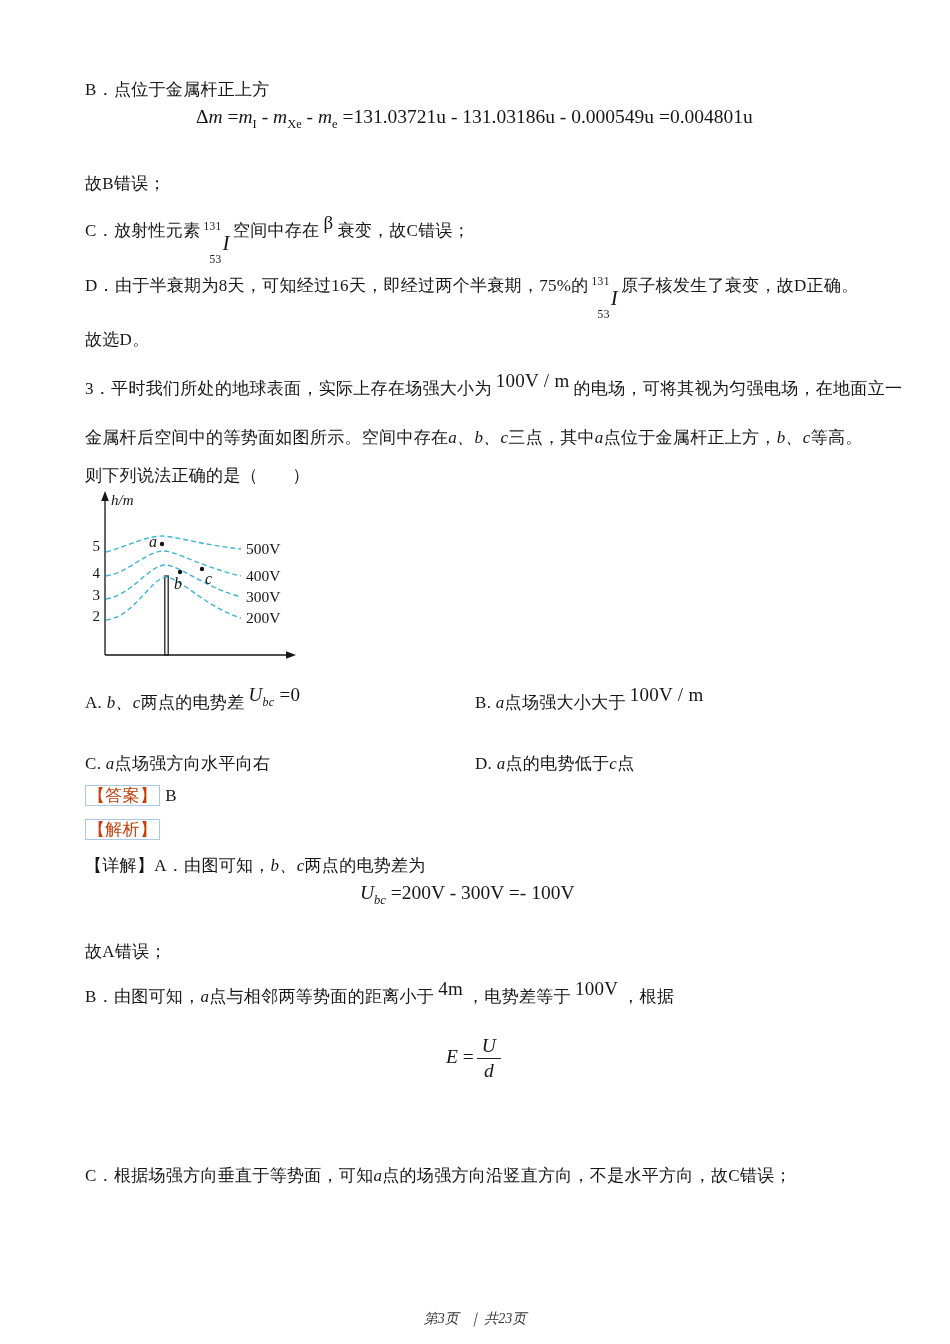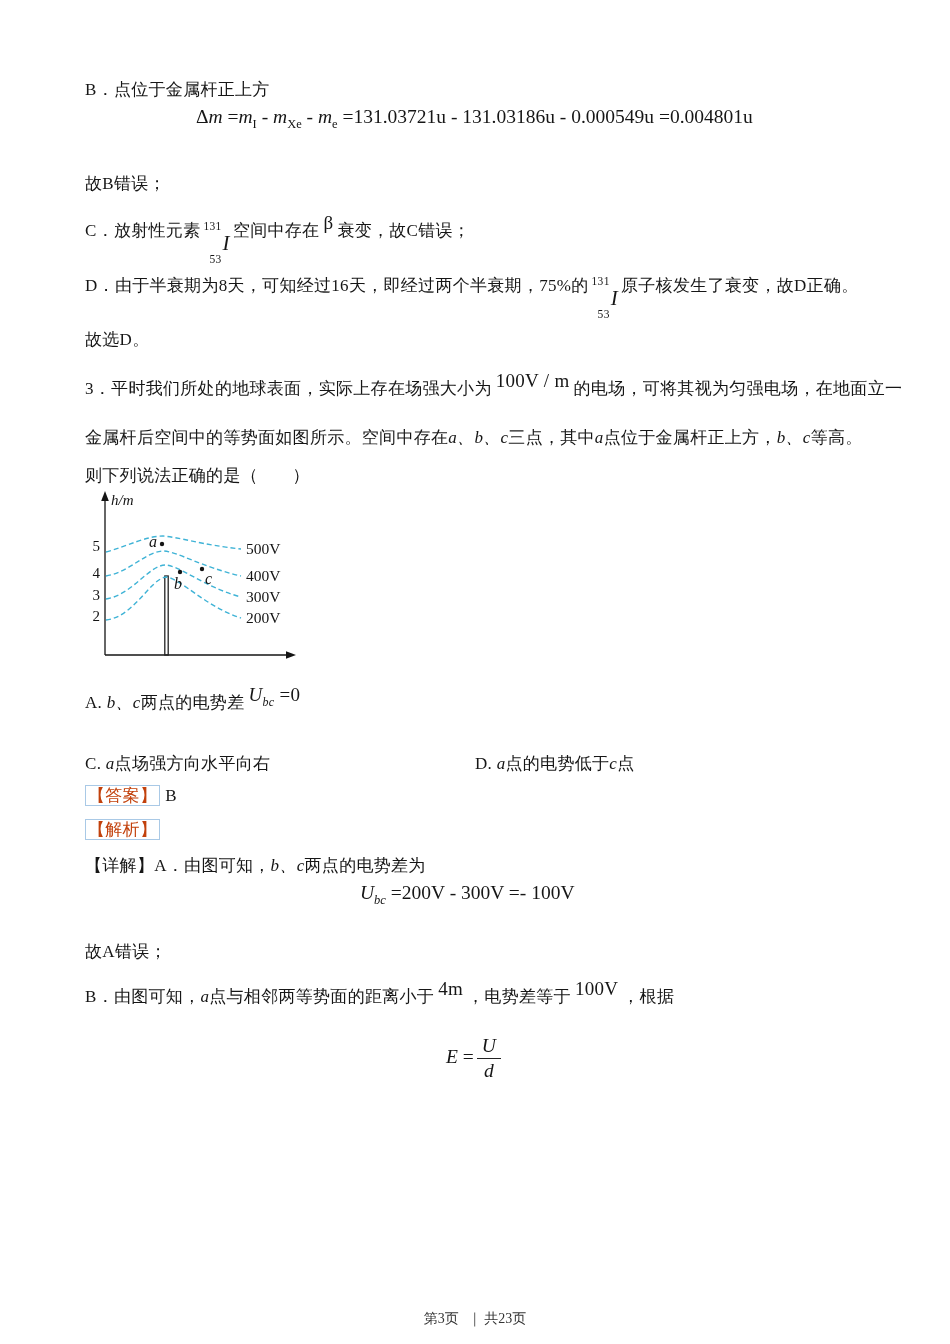--- a/index.html
+++ b/index.html
@@ -23,21 +23,21 @@
   
   .formula { position:absolute; white-space:nowrap; font-size:19.5px; }
   .formula sub { font-size:12.5px; }
   .frac { display:inline-block; vertical-align:middle; text-align:center; margin:0 3px; line-height:1.25; }
   .frac .num { display:block; padding:0 5px; }
   .frac .den { display:block; padding:0 5px; border-top:1.4px solid #222; }
   
   .tag { color:#c2410c; border:1px solid #a9c9e6; padding:0 2px; }
   .ansval { margin-left:5px; }
   .opt { position:absolute; white-space:nowrap; line-height:27px; letter-spacing:0.3px; }
-  .footer { position:absolute; left:0; width:100%; bottom:16px; text-align:center; font-size:14px; color:#333; }
+  .footer { position:absolute; left:0; width:100%; bottom:16px; text-align:center; font-size:14px; color:#333;font-style:italic; }
   .footer .sep { margin:0 3px 0 9px; color:#444; }
   svg text { font-family:"Liberation Serif","DejaVu Serif",serif; fill:#141414; }
   .fig { position:absolute; left:78px; top:488px; }
 </style>
 </head>
 <body>
 
 <div class="page">
 
   <p class="para" style="top:76px">B．点位于金属杆正上方</p>
@@ -107,20 +107,22 @@
     <circle cx="102" cy="84" r="2.2" fill="#141414"></circle>
     <circle cx="124" cy="81" r="2.2" fill="#141414"></circle>
     <text x="71" y="59" font-size="16" font-style="italic">a</text>
     <text x="96" y="101" font-size="16" font-style="italic">b</text>
     <text x="127" y="96" font-size="16" font-style="italic">c</text>
   </svg>
 
   <div class="opt" style="top:688px; left:85px"><span>A.</span>
     <span class="it">b、c</span><span>两点的电势差</span><span class="imath"><span class="it">U</span><sub class="it">bc</sub> <span>=0</span></span></div>
 
+  <div class="opt" style="top:688px; left:475px"><span>B.</span>
+    <span class="it">a</span><span>点场强大小大于</span><span class="imath">100V / m</span></div>
 
   <div class="opt" style="top:750px; left:85px"><span>C.</span>
     <span class="it">a</span><span>点场强方向水平向右</span></div>
 
   <div class="opt" style="top:750px; left:475px"><span>D.</span>
     <span class="it">a</span><span>点的电势低于</span><span class="it">c</span><span>点</span></div>
 
   <p class="para" style="top:782px"><span class="tag">【答案】</span><span class="ansval">B</span></p>
 
   <p class="para" style="top:816px"><span class="tag">【解析】</span></p>
@@ -129,16 +131,17 @@
 
   <div class="formula" style="top:882px; left:360px"><span class="it">U</span><sub class="it">bc</sub> <span>=200V - 300V =- 100V</span></div>
 
   <p class="para" style="top:938px">故A错误；</p>
 
   <p class="para" style="top:982px"><span>B．由图可知，</span><span class="it">a</span><span>点与相邻两等势面的距离小于</span><span class="imath">4m</span><span>，电势差等于</span><span class="imath">100V</span><span>，根据</span></p>
 
   <div class="formula" style="top:1034px; left:85px; width:780px; text-align:center"><span class="it">E</span> <span>=</span><span class="frac"><span class="num it">U</span><span class="den it">d</span></span></div>
 
 
+  <p class="para" style="top:1162px"><span>C．根据场强方向垂直于等势面，可知</span><span class="it">a</span><span>点的场强方向沿竖直方向，不是水平方向，故C错误；</span></p>
 
   <div class="footer"><span>第3页</span><span class="sep">｜</span><span>共23页</span></div>
 
 </div>
 
 </body></html>

